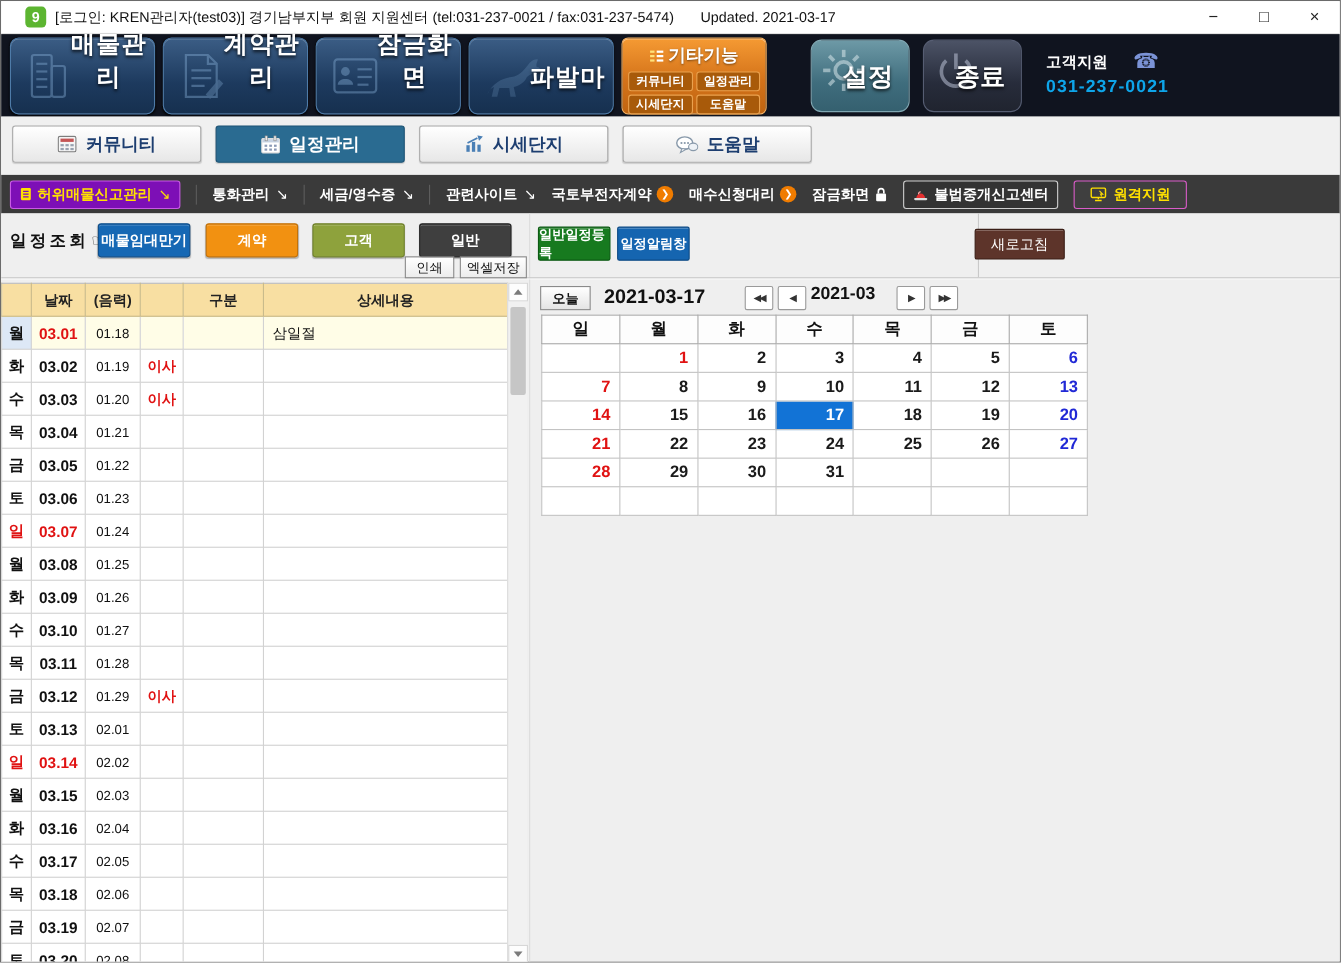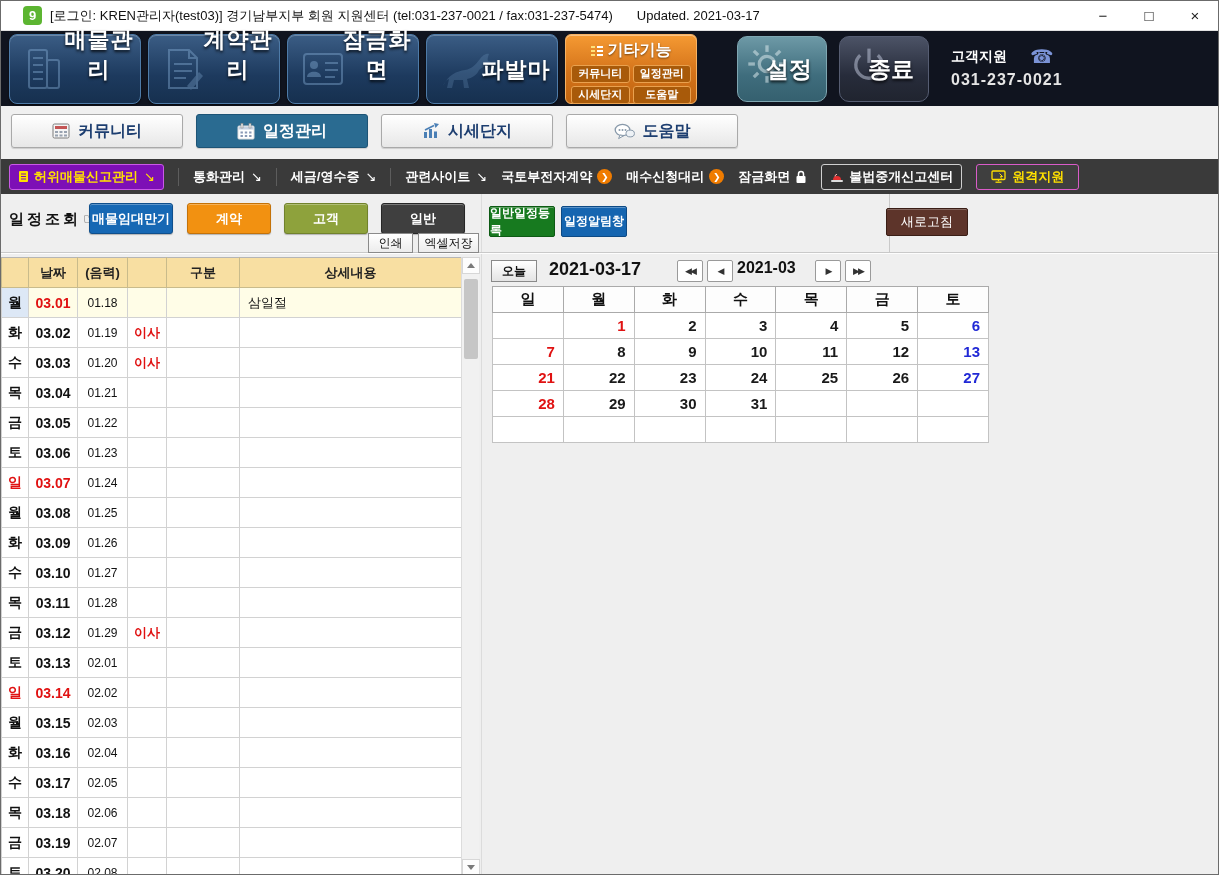--- a/index.html
+++ b/index.html
@@ -35,21 +35,21 @@
   .extras-grid { display:grid; grid-template-columns:1fr 1fr; gap:3px; margin-top:3px; }
   .extras-grid .xbtn { height:18px; background:#a85a0a; border:1px solid #eaa14e; border-radius:3px; color:#fff; font-size:11px; font-weight:bold; display:flex; align-items:center; justify-content:center; cursor:default; }
   .sqbtn { position:relative; width:90px; height:66px; border-radius:10px; margin-left:12px; }
   .sqbtn.settings { margin-left:40px; background:linear-gradient(#6d99a6,#3f6d7d 60%,#35606f); border:1px solid #7fa6b1; }
   .sqbtn.exit { background:linear-gradient(#4c5366,#272c3b 60%,#20242f); border:1px solid #565d72;padding-left:35px; }
   .sqbtn .wm { position:absolute; left:7px; top:5px; opacity:.55; }
   .sqbtn .sqlabel { position:absolute; left:14px; right:0; bottom:16px; text-align:center; color:#fff; font-size:23px; font-weight:bold; text-shadow:0 2px 3px rgba(0,0,0,.8); }
   .support { margin-left:22px; }
   .support-line { display:flex; align-items:center; gap:23px; color:#fff; font-size:14px; font-weight:bold; }
   .phone-icon { color:#7b93d6; font-size:19px; line-height:14px; }
-  .support-phone { margin-top:5px; color:#e5e5e5; font-size:16px; font-weight:bold; letter-spacing:1px; }
+  .support-phone { margin-top:5px; color:#0ea5e9; font-size:16px; font-weight:bold; letter-spacing:1px; }
 
   
   .tabsrow { position:absolute; left:0; top:105px; width:100%; height:53px; background:#f0f0f0; }
   .tab { position:absolute; top:8px; height:34px; width:172px; border-radius:3px; display:flex; align-items:center; justify-content:center; gap:8px;
          background:linear-gradient(#ffffff,#e7e7e7); border:1px solid #a9a9a9; box-shadow:0 1px 1px rgba(0,0,0,.15);
          font-size:16px; font-weight:bold; color:#1d3e70; cursor:default; }
   .tab.active { background:#2a6b91; border-color:#1d5476; color:#ffffff; }
 
   
   .darkbar { position:absolute; left:0; top:158px; width:100%; height:35px; background:#3a3a3a; display:flex; align-items:center; padding-left:8px; }
@@ -588,20 +588,29 @@
           <tr>
             <td class="sun">7</td>
             <td>8</td>
             <td>9</td>
             <td>10</td>
             <td>11</td>
             <td>12</td>
             <td class="sat">13</td>
           </tr>
           <tr>
+            <td class="sun">14</td>
+            <td>15</td>
+            <td>16</td>
+            <td class="sel">17</td>
+            <td>18</td>
+            <td>19</td>
+            <td class="sat">20</td>
+          </tr>
+          <tr>
             <td class="sun">21</td>
             <td>22</td>
             <td>23</td>
             <td>24</td>
             <td>25</td>
             <td>26</td>
             <td class="sat">27</td>
           </tr>
           <tr>
             <td class="sun">28</td>

